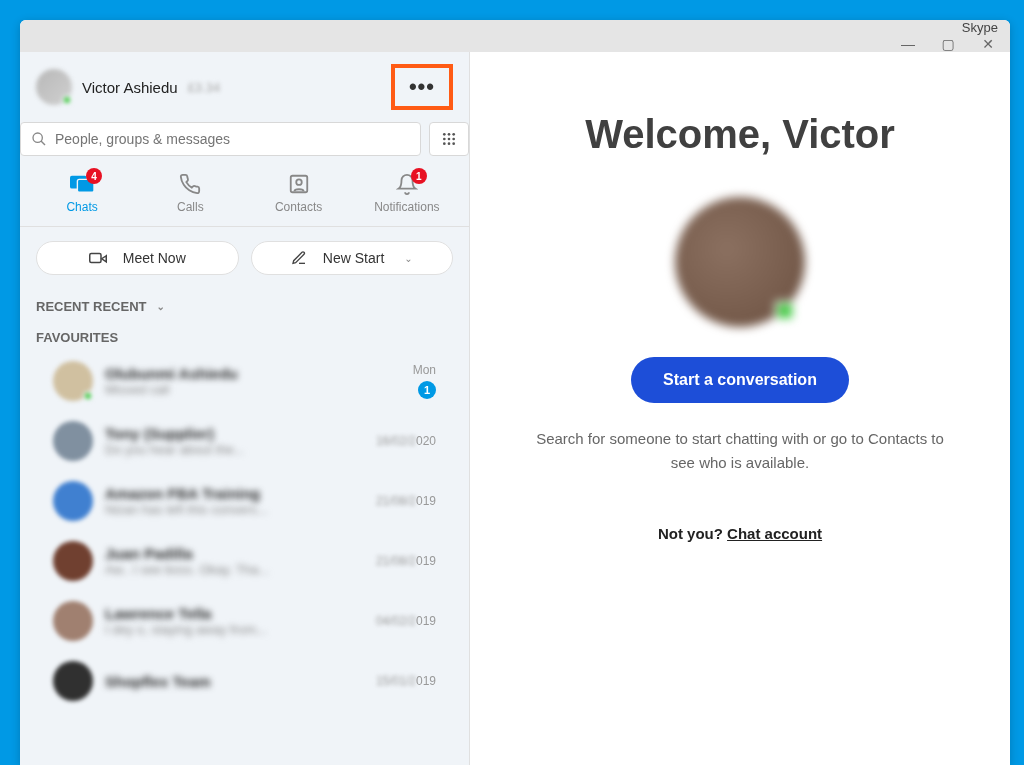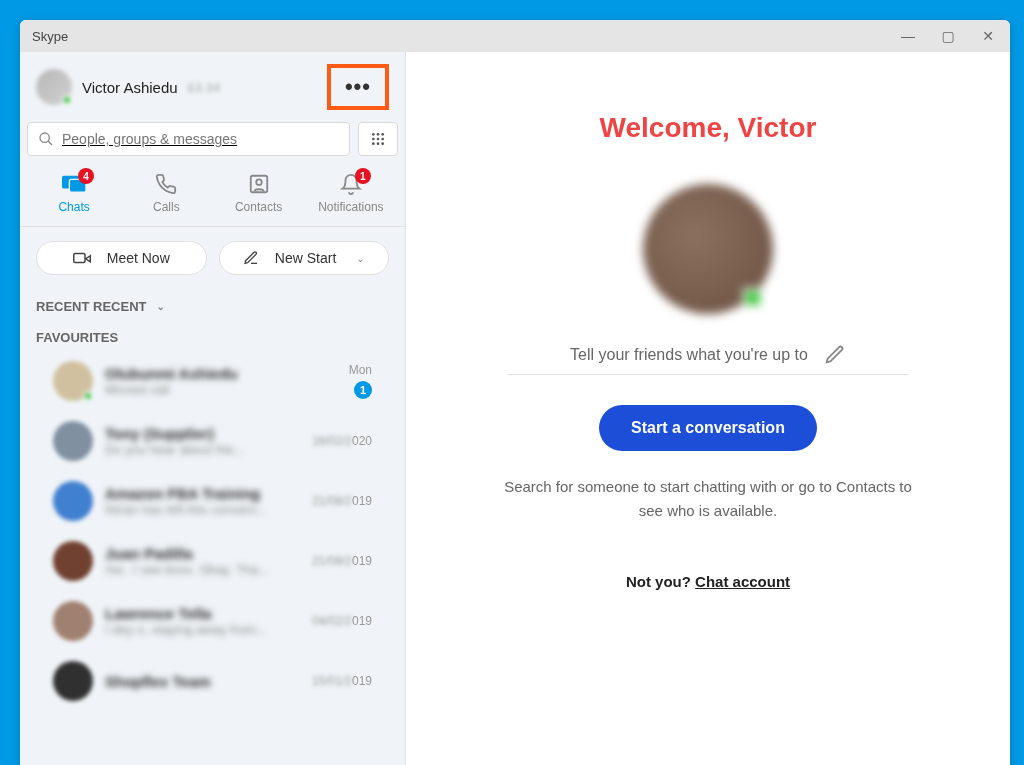--- a/index.html
+++ b/index.html
@@ -1,32 +1,32 @@
 <!DOCTYPE html>
 <html><head>
   <meta charset="utf-8">
   <style>
     * { margin: 0; padding: 0; box-sizing: border-box; font-family: 'Segoe UI', Tahoma, sans-serif; }
     body { background: #0099e5; width: 1024px; height: 765px; overflow: hidden; padding: 20px 0 0 20px; }
     .window { background: #fff; width: 990px; height: 745px; border-radius: 6px 6px 0 0; overflow: hidden; display: flex; flex-direction: column; box-shadow: 0 2px 10px rgba(0,0,0,0.2); }
-    .titlebar { background: #e5e5e5; height: 32px; display: flex; align-items: center; justify-content: space-between; padding: 0 12px; }
+    .titlebar { background: #e5e5e5; height: 32px; display: flex; align-items: flex-end; justify-content: space-between; padding: 0 12px; flex-direction: column; }
     .title { font-size: 13px; color: #444; }
     .window-controls { display: flex; gap: 20px; align-items: center; }
     .window-controls span { font-size: 14px; color: #666; cursor: pointer; width: 20px; text-align: center; }
     .app-body { display: flex; flex: 1; overflow: hidden; }
-    .sidebar { width: 386px; background: #f0f4f8; border-right: 1px solid #e0e0e0; display: flex; flex-direction: column; overflow-y: auto; }
+    .sidebar { width: 450px; background: #f0f4f8; border-right: 1px solid #e0e0e0; display: flex; flex-direction: column; overflow-y: auto; }
     .profile-row { display: flex; align-items: center; padding: 12px 16px; justify-content: space-between; }
     .profile-left { display: flex; align-items: center; gap: 10px; }
     .avatar { width: 36px; height: 36px; border-radius: 50%; background: linear-gradient(135deg,#b8b8b8,#d0d0d0); position: relative; filter: blur(2px); }
     .avatar-sm { width: 40px; height: 40px; border-radius: 50%; background: linear-gradient(135deg,#909090,#c0c0c0); position: relative; filter: blur(2px); flex-shrink: 0; }
     .presence-dot { position: absolute; bottom: 0; right: 0; width: 10px; height: 10px; background: #3cc73c; border: 2px solid #f0f4f8; border-radius: 50%; }
     .profile-name { font-size: 15px; color: #222; font-weight: 500; }
     .profile-status { font-size: 13px; color: #aaa; filter: blur(2px); }
     .more-button { border: 4px solid #ff5b14; padding: 6px 14px; display: flex; align-items: center; font-size: 22px; font-weight: bold; letter-spacing: 1px; color: #333; cursor: pointer; background: #f0f4f8; }
-    .search-row { display: flex; padding: 0 7px 12px; gap: 8px; text-decoration: underline; }
+    .search-row { display: flex; padding: 0 0 12px; gap: 8px; }
     .search-box { flex: 1; background: #fff; border: 1px solid #d8d8d8; border-radius: 4px; display: flex; align-items: center; padding: 8px 10px; gap: 8px; }
     .search-box input { border: none; outline: none; flex: 1; font-size: 14px; color: #666; background: transparent; }
     .dialpad-btn { width: 40px; background: #fff; border: 1px solid #d8d8d8; border-radius: 4px; display: flex; align-items: center; justify-content: center; font-size: 16px; color: #555; cursor: pointer; }
     .tabs { display: flex; justify-content: space-around; padding: 4px 8px 12px; border-bottom: 1px solid #e0e0e0; }
     .tab { display: flex; flex-direction: column; align-items: center; gap: 4px; cursor: pointer; position: relative; min-width: 70px; }
     .tab-icon { width: 24px; height: 24px; display: flex; align-items: center; justify-content: center; position: relative; }
     .tab-label { font-size: 12px; color: #888; }
     .tab.active .tab-label { color: #0099e5; font-weight: 500; }
     .badge { position: absolute; top: -4px; right: -8px; background: #e81123; color: #fff; border-radius: 10px; font-size: 10px; min-width: 16px; height: 16px; display: flex; align-items: center; justify-content: center; font-weight: bold; }
     .action-row { display: flex; gap: 12px; padding: 14px 16px; }
@@ -36,21 +36,21 @@
     .chat-list { flex: 1; }
     .chat-item { display: flex; align-items: center; padding: 10px 33px; gap: 12px; cursor: pointer; }
     .chat-info { flex: 1; min-width: 0; }
     .chat-name { font-size: 15px; color: #2a2a2a; font-weight: 600; filter: blur(3px); white-space: nowrap; overflow: hidden; }
     .chat-preview { font-size: 13px; color: #888; filter: blur(3px); white-space: nowrap; overflow: hidden; text-overflow: ellipsis; }
     .chat-meta { display: flex; flex-direction: column; align-items: flex-end; gap: 4px; }
     .chat-time { font-size: 12px; color: #999; }
     .chat-time .blur { filter: blur(2px); }
     .chat-badge { background: #0099e5; color: #fff; width: 18px; height: 18px; border-radius: 50%; display: flex; align-items: center; justify-content: center; font-size: 11px; font-weight: bold; }
     .main { flex: 1; display: flex; flex-direction: column; align-items: center; padding: 60px 40px 30px; }
-    .welcome-title { font-size: 28px; font-weight: 700; color: #ef4444; margin-bottom: 40px; }
+    .welcome-title { font-size: 40px; font-weight: 700; color: #404040; margin-bottom: 40px; }
     .big-avatar { width: 130px; height: 130px; border-radius: 50%; background: radial-gradient(circle at 40% 40%, #8b7060, #6b5040); filter: blur(5px); position: relative; margin-bottom: 30px; }
     .big-presence { position: absolute; bottom: 6px; right: 10px; width: 20px; height: 20px; background: #3cc73c; border: 3px solid #fff; border-radius: 3px; filter: none; }
     .mood-row { display: flex; align-items: center; gap: 16px; padding-bottom: 8px; border-bottom: 1px solid #e0e0e0; margin-bottom: 30px; width: 400px; justify-content: center; }
     .mood-text { font-size: 16px; color: #666; }
     .pencil { font-size: 20px; color: #888; cursor: pointer; }
     .start-btn { background: #1d4ed8; color: #fff; border: none; border-radius: 26px; padding: 14px 32px; font-size: 16px; font-weight: 600; cursor: pointer; margin-bottom: 24px; }
     .hint-text { font-size: 15px; color: #666; text-align: center; line-height: 1.6; max-width: 420px; margin-bottom: 50px; }
     .notyou-row { font-size: 15px; color: #222; }
     .notyou-row .bold { font-weight: 700; }
     .notyou-row .link { font-weight: 700; text-decoration: underline; cursor: pointer; }
@@ -247,28 +247,20 @@
 
     </div>
           </div>
         </div>
     </div>
     <div class="main">
       <h1 class="welcome-title">Welcome, Victor</h1>
       <div class="big-avatar">
         <div class="big-presence"></div>
       </div>
-      <div class="mood-row">
-        <span class="mood-text">Tell your friends what you're up to</span>
-        <span class="pencil">
-          <svg width="22" height="22" viewBox="0 0 24 24" fill="none" stroke="#888" stroke-width="2">
-              <path d="M16.5 3.5a2.1 2.1 0 0 1 3 3L7 19l-4 1 1-4z"></path>
-            </svg>
-        </span>
-      </div>
       <button class="start-btn">Start a conversation</button>
       <div class="hint-text">Search for someone to start chatting with or go to Contacts to see who is available.</div>
       <div class="notyou-row">
         <span class="bold">Not you? </span><span class="link">Chat account</span>
       </div>
     </div>
   </div>
 </div>
 
 </body></html>

